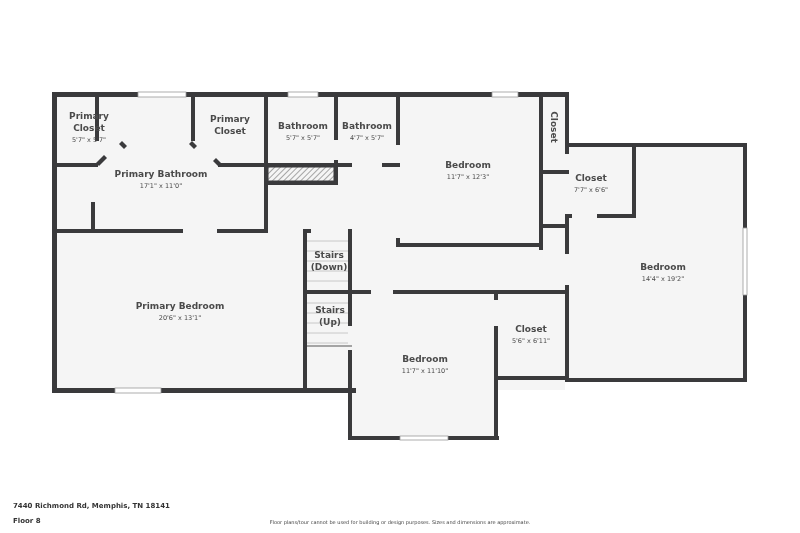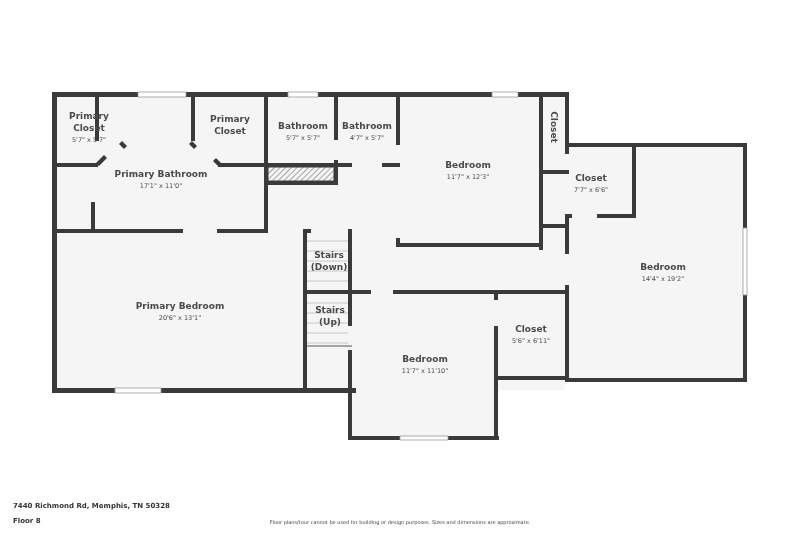--- a/index.html
+++ b/index.html
@@ -184,15 +184,15 @@
   <g>
     <text class="room-name" x="425" y="362">Bedroom</text>
     <text class="room-dim" x="425" y="373">11'7" x 11'10"</text>
   </g>
   <g>
     <text class="room-name" x="531" y="332">Closet</text>
     <text class="room-dim" x="531" y="343">5'6" x 6'11"</text>
   </g>
 </svg>
 
-<div class="footer-addr">7440 Richmond Rd, Memphis, TN 50328</div>
+<div class="footer-addr">7440 Richmond Rd, Memphis, TN 18141</div>
 <div class="footer-floor">Floor 8</div>
 <div class="footer-disclaimer">Floor plans/tour cannot be used for building or design purposes. Sizes and dimensions are approximate.</div>
 
 </body></html>

